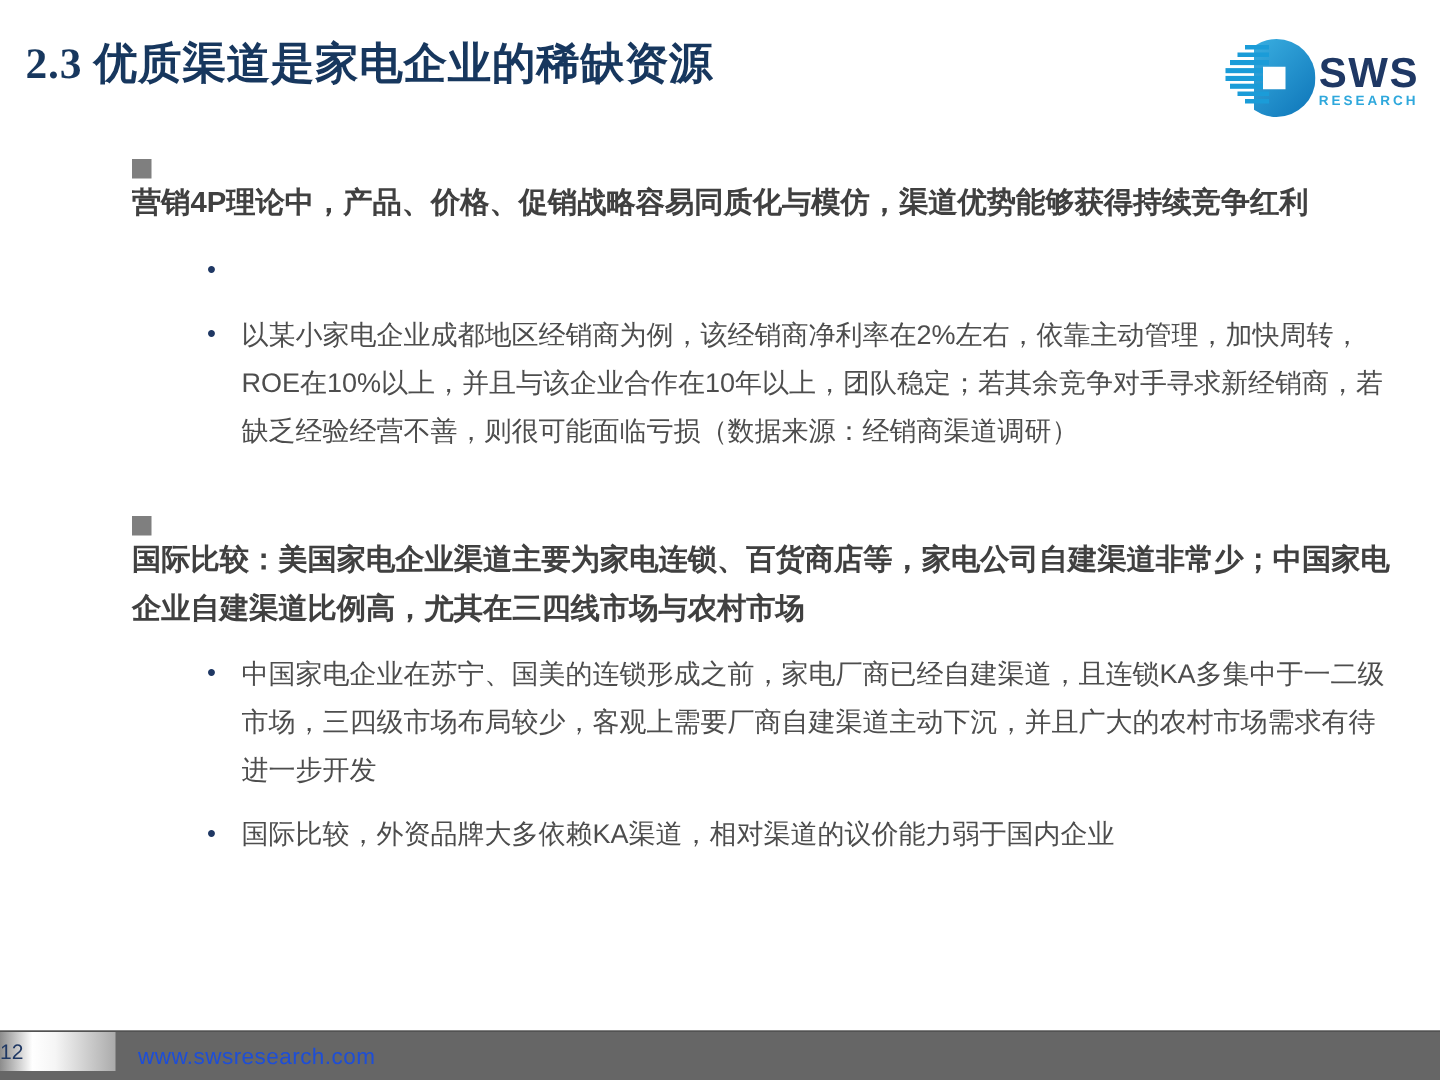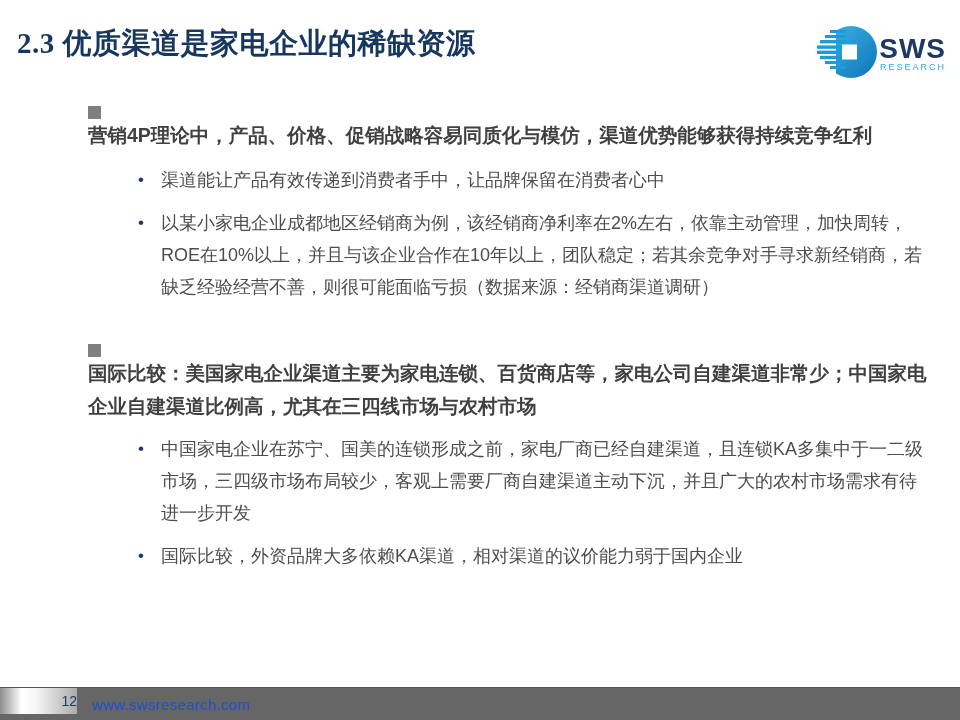--- a/index.html
+++ b/index.html
@@ -16,27 +16,27 @@
     position:absolute; top:26px; left:17px;
     font-family:"Liberation Serif","DejaVu Serif",serif;
     font-weight:bold; font-size:29px; line-height:34px;
     color:#17375E; letter-spacing:0.5px;
     white-space:nowrap;
   }
 
   
   .logo { position:absolute; top:24px; right:14px; display:flex; align-items:center; }
   .logo-mark { width:62px; height:56px; flex:none; }
-  .logo-texts { display:flex; flex-direction:column; justify-content:center; margin-left:2px;align-items:flex-end; }
+  .logo-texts { display:flex; flex-direction:column; justify-content:center; margin-left:2px; }
   .logo-sws {
     font-weight:bold; font-size:28px; line-height:26px;
     color:#1F3864; letter-spacing:1px;
   }
   .logo-research {
-    font-weight:normal; font-size:9px; line-height:11px;
+    font-weight:bold; font-size:9px; line-height:11px;
     color:#2FA8DC; letter-spacing:2px;
   }
 
   
   .content { position:absolute; left:88px; top:97px; width:844px; }
   .b-main { display:flex; margin-bottom:12px;flex-direction:column; }
   .b-main .sq { width:13px; height:13px; background:#7F7F7F; margin:9px 17px 0 0; flex:none; }
   .b-main .txt {
     font-weight:bold; font-size:19.5px; line-height:33px; color:#404040;
   }
@@ -50,21 +50,21 @@
   .b-main.wide { margin-bottom:10px;margin-top:32px; }
 
   
   .footer-bar {
     position:absolute; left:0; right:0; bottom:0; height:32px;
     background:#666666; border-top:1px solid #525252;
   }
   .page-badge {
     position:absolute; left:0; bottom:6px; width:77px; height:26px;
     background:linear-gradient(90deg,#8c8c8c 0%,#ffffff 28%,#f5f5f5 48%,#ababab 100%);
-    display:flex; align-items:center; justify-content:flex-end;
+    display:flex; align-items:center; justify-content:flex-start;
     font-size:14px; color:#1F3864;
   }
   .footer-url {
     position:absolute; left:92px; bottom:7px;
     font-size:15px; color:#1d4ed8; letter-spacing:0.3px;
   }
 </style>
 </head>
 <body>
 
@@ -104,21 +104,20 @@
 
   <div class="content">
 
     <div class="b-main">
       <span class="sq"></span>
       <span class="txt">营销4P理论中，产品、价格、促销战略容易同质化与模仿，渠道优势能够获得持续竞争红利</span>
     </div>
 
     <div class="b-sub">
       <span class="dot">•</span>
-      <span class="txt">渠道能让产品有效传递到消费者手中，让品牌保留在消费者心中</span>
     </div>
 
 
     <div class="b-sub tight">
       <span class="dot">•</span>
       <span class="txt">以某小家电企业成都地区经销商为例，该经销商净利率在2%左右，依靠主动管理，加快周转，ROE在10%以上，并且与该企业合作在10年以上，团队稳定；若其余竞争对手寻求新经销商，若缺乏经验经营不善，则很可能面临亏损（数据来源：经销商渠道调研）</span>
     </div>
 
     <div class="b-main wide">
       <span class="sq"></span>

